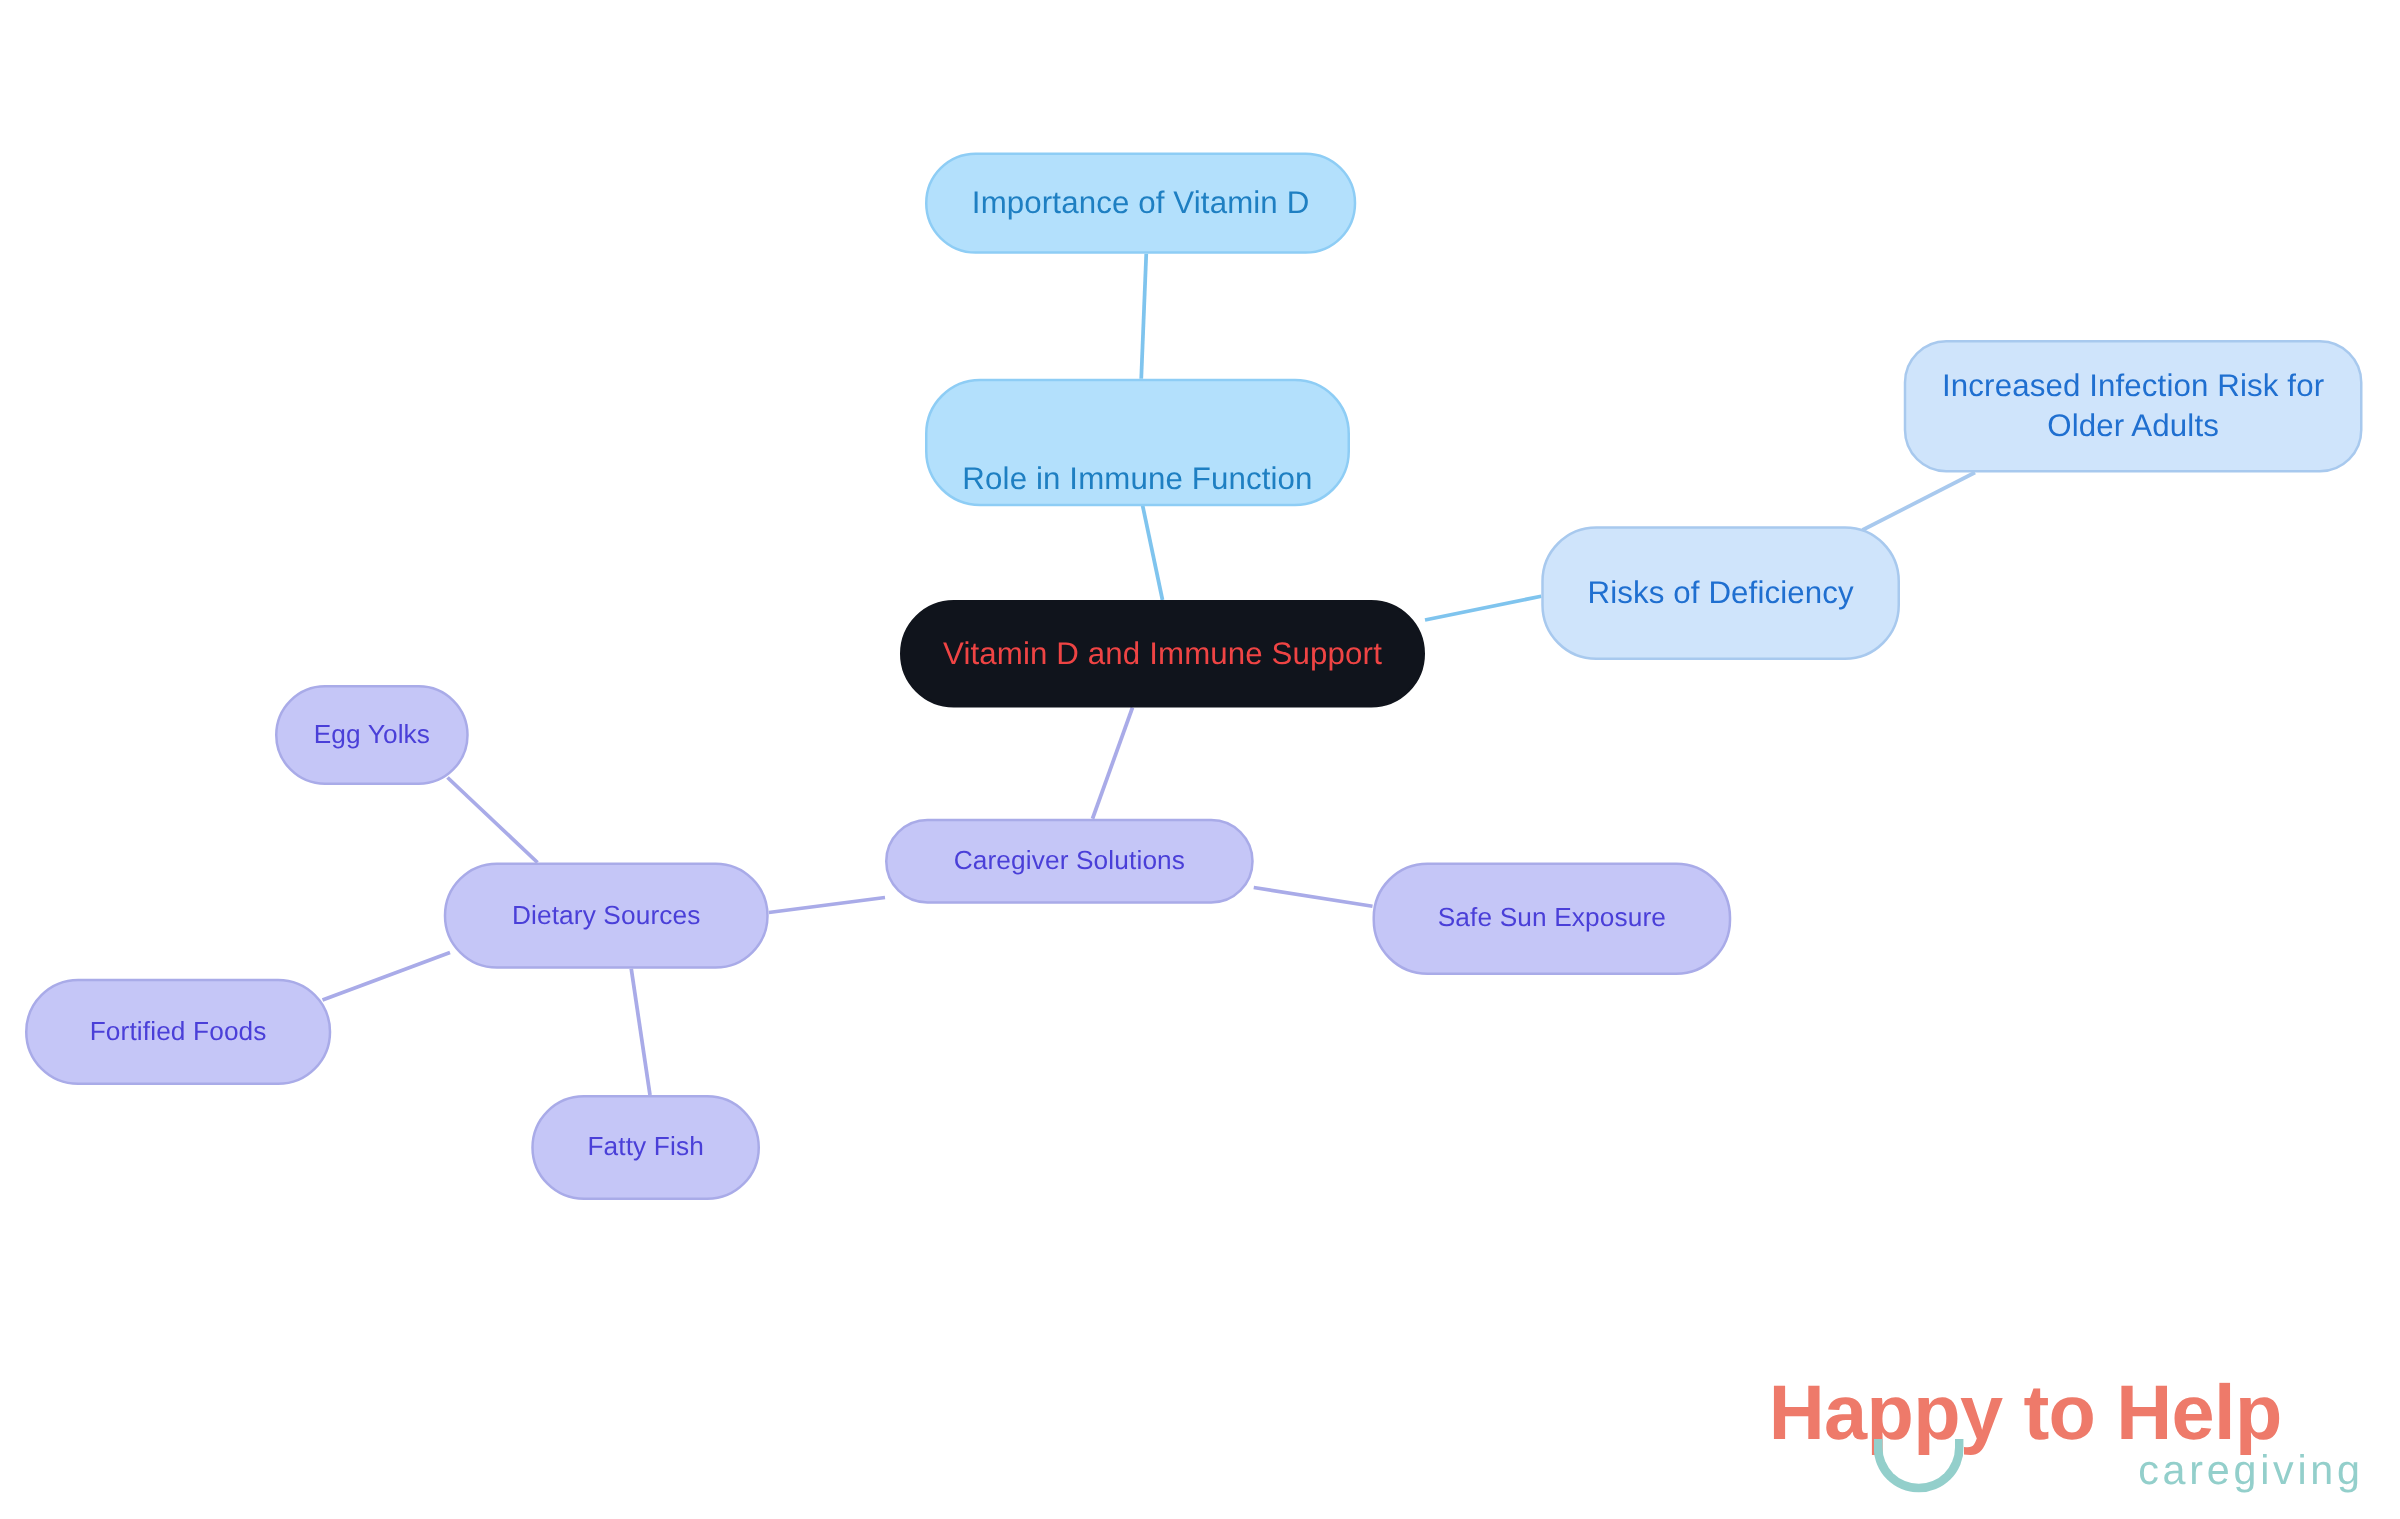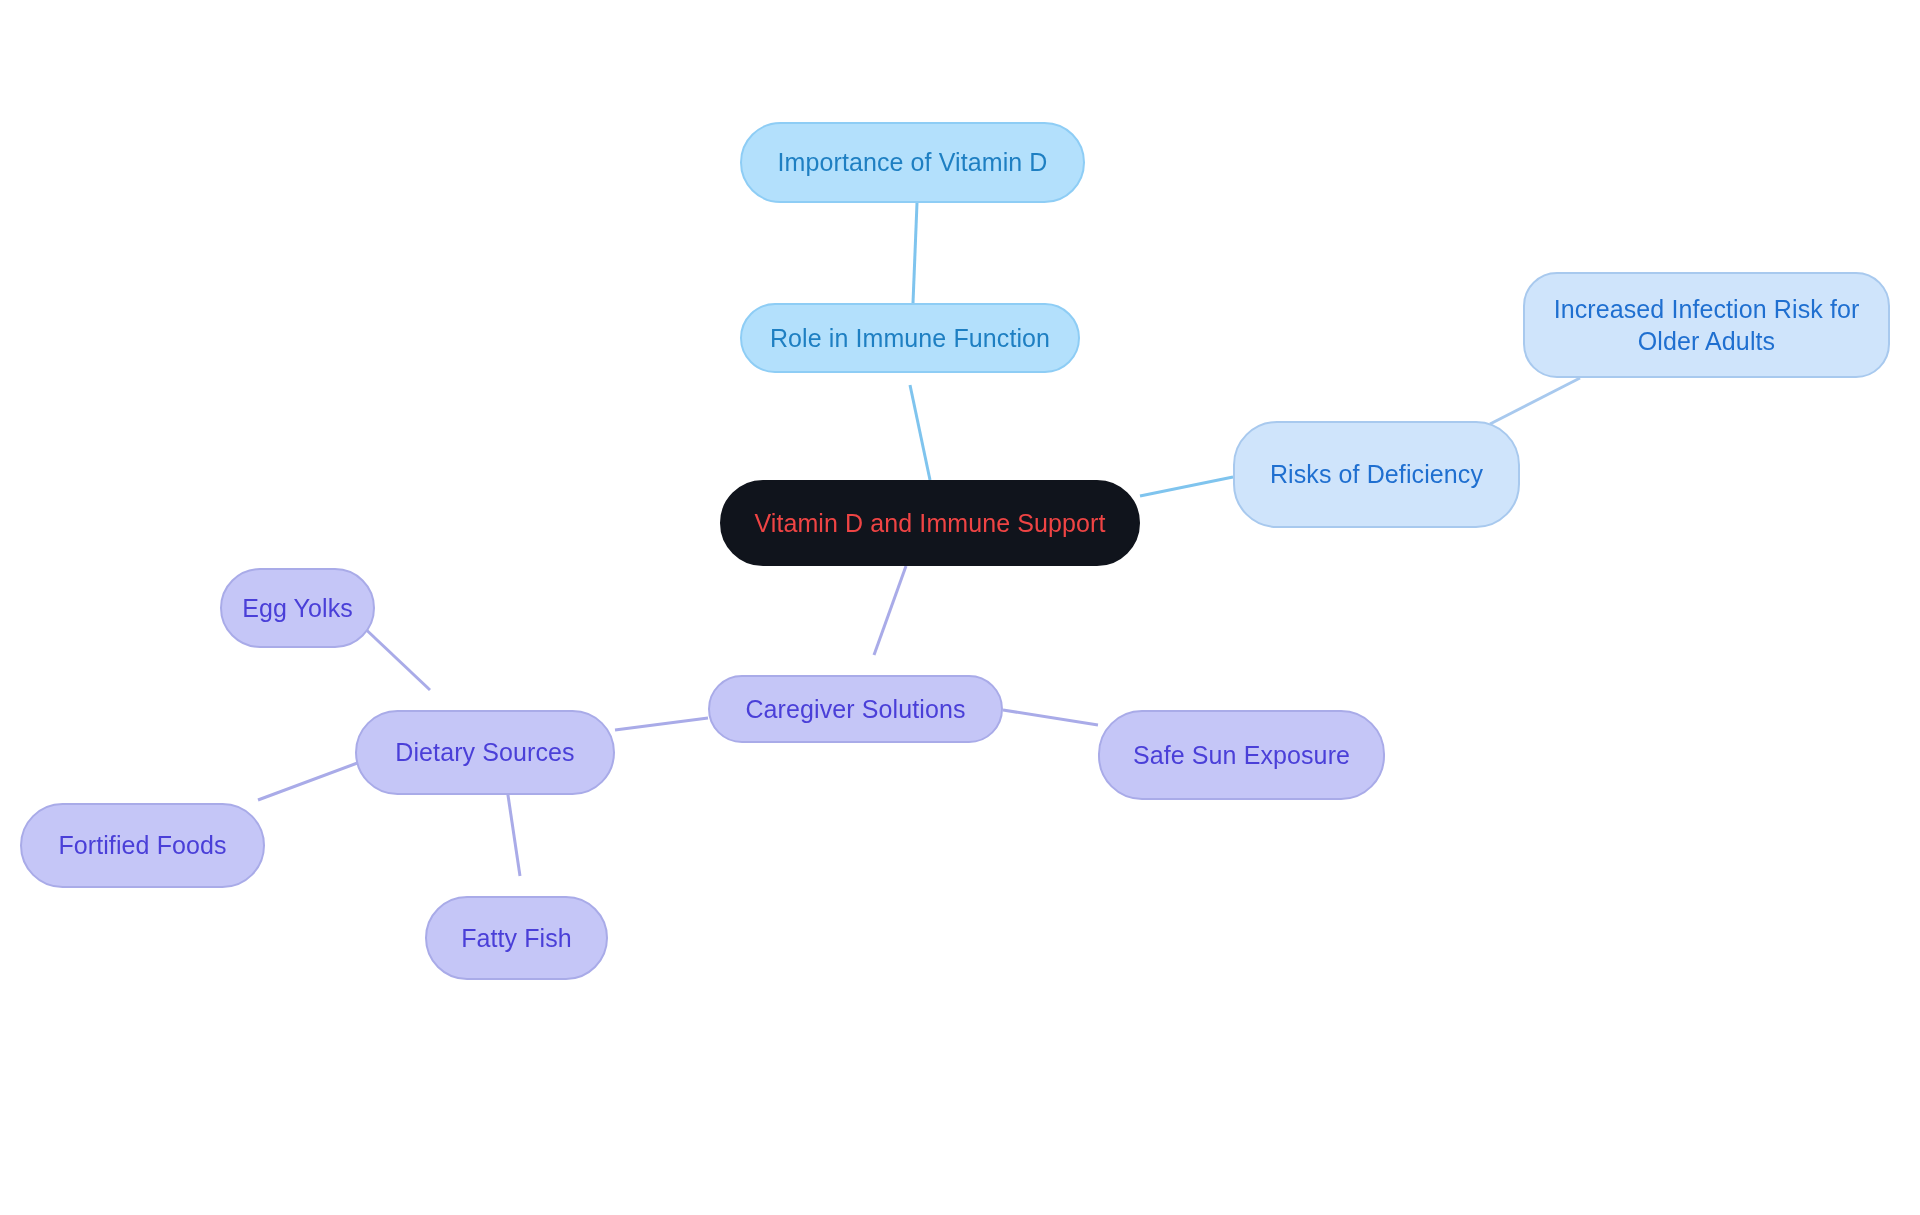--- a/index.html
+++ b/index.html
@@ -59,22 +59,21 @@
   .node-lightblue {
     background: #cfe4fb;
     border-color: #a8c9ee;
     color: #1f6fd0;
     font-size: 25px;
   }
   .node-purple {
     background: #c5c6f7;
     border-color: #a9abe8;
     color: #4a3fd8;
-    font-size: 25px;
-    margin-top: 20px;
+    font-size: 21px;
   }
   .node-lightblue.multiline {
     border-radius: 34px;
   }
 
   
   #logo {
     position: absolute;
     left: 1415px;
     top: 1095px;
@@ -138,21 +137,21 @@
 
     <path d="M 360 762 L 258 800" fill="none" stroke="#a9abe8" stroke-width="3"></path>
 
     <path d="M 505 775 L 520 876" fill="none" stroke="#a9abe8" stroke-width="3"></path>
   </svg>
 
   <div class="node node-blue" style="left:740px; top:122px; width:345px; height:81px;">
     <span>Importance of Vitamin D</span>
   </div>
 
-  <div class="node node-blue" style="left:740px; top:303px; width:340px; height:70px;">
+  <div class="node node-blue" style="left:740px; top:303px; width:340px; height:102px;align-items:flex-end;">
     <span>Role in Immune Function</span>
   </div>
 
   <div class="node node-root" style="left:720px; top:480px; width:420px; height:86px;">
     <span>Vitamin D and Immune Support</span>
   </div>
 
   <div class="node node-lightblue" style="left:1233px; top:421px; width:287px; height:107px;">
     <span>Risks of Deficiency</span>
   </div>
@@ -178,14 +177,19 @@
   </div>
 
   <div class="node node-purple" style="left:20px; top:783px; width:245px; height:85px;">
     <span>Fortified Foods</span>
   </div>
 
   <div class="node node-purple" style="left:425px; top:876px; width:183px; height:84px;">
     <span>Fatty Fish</span>
   </div>
 
+  <div id="logo">
+    <div class="logo-main">Happy to Help</div>
+    <div class="logo-smile"></div>
+    <div class="logo-sub">caregiving</div>
+  </div>
 
 </div>
 
 </body></html>

